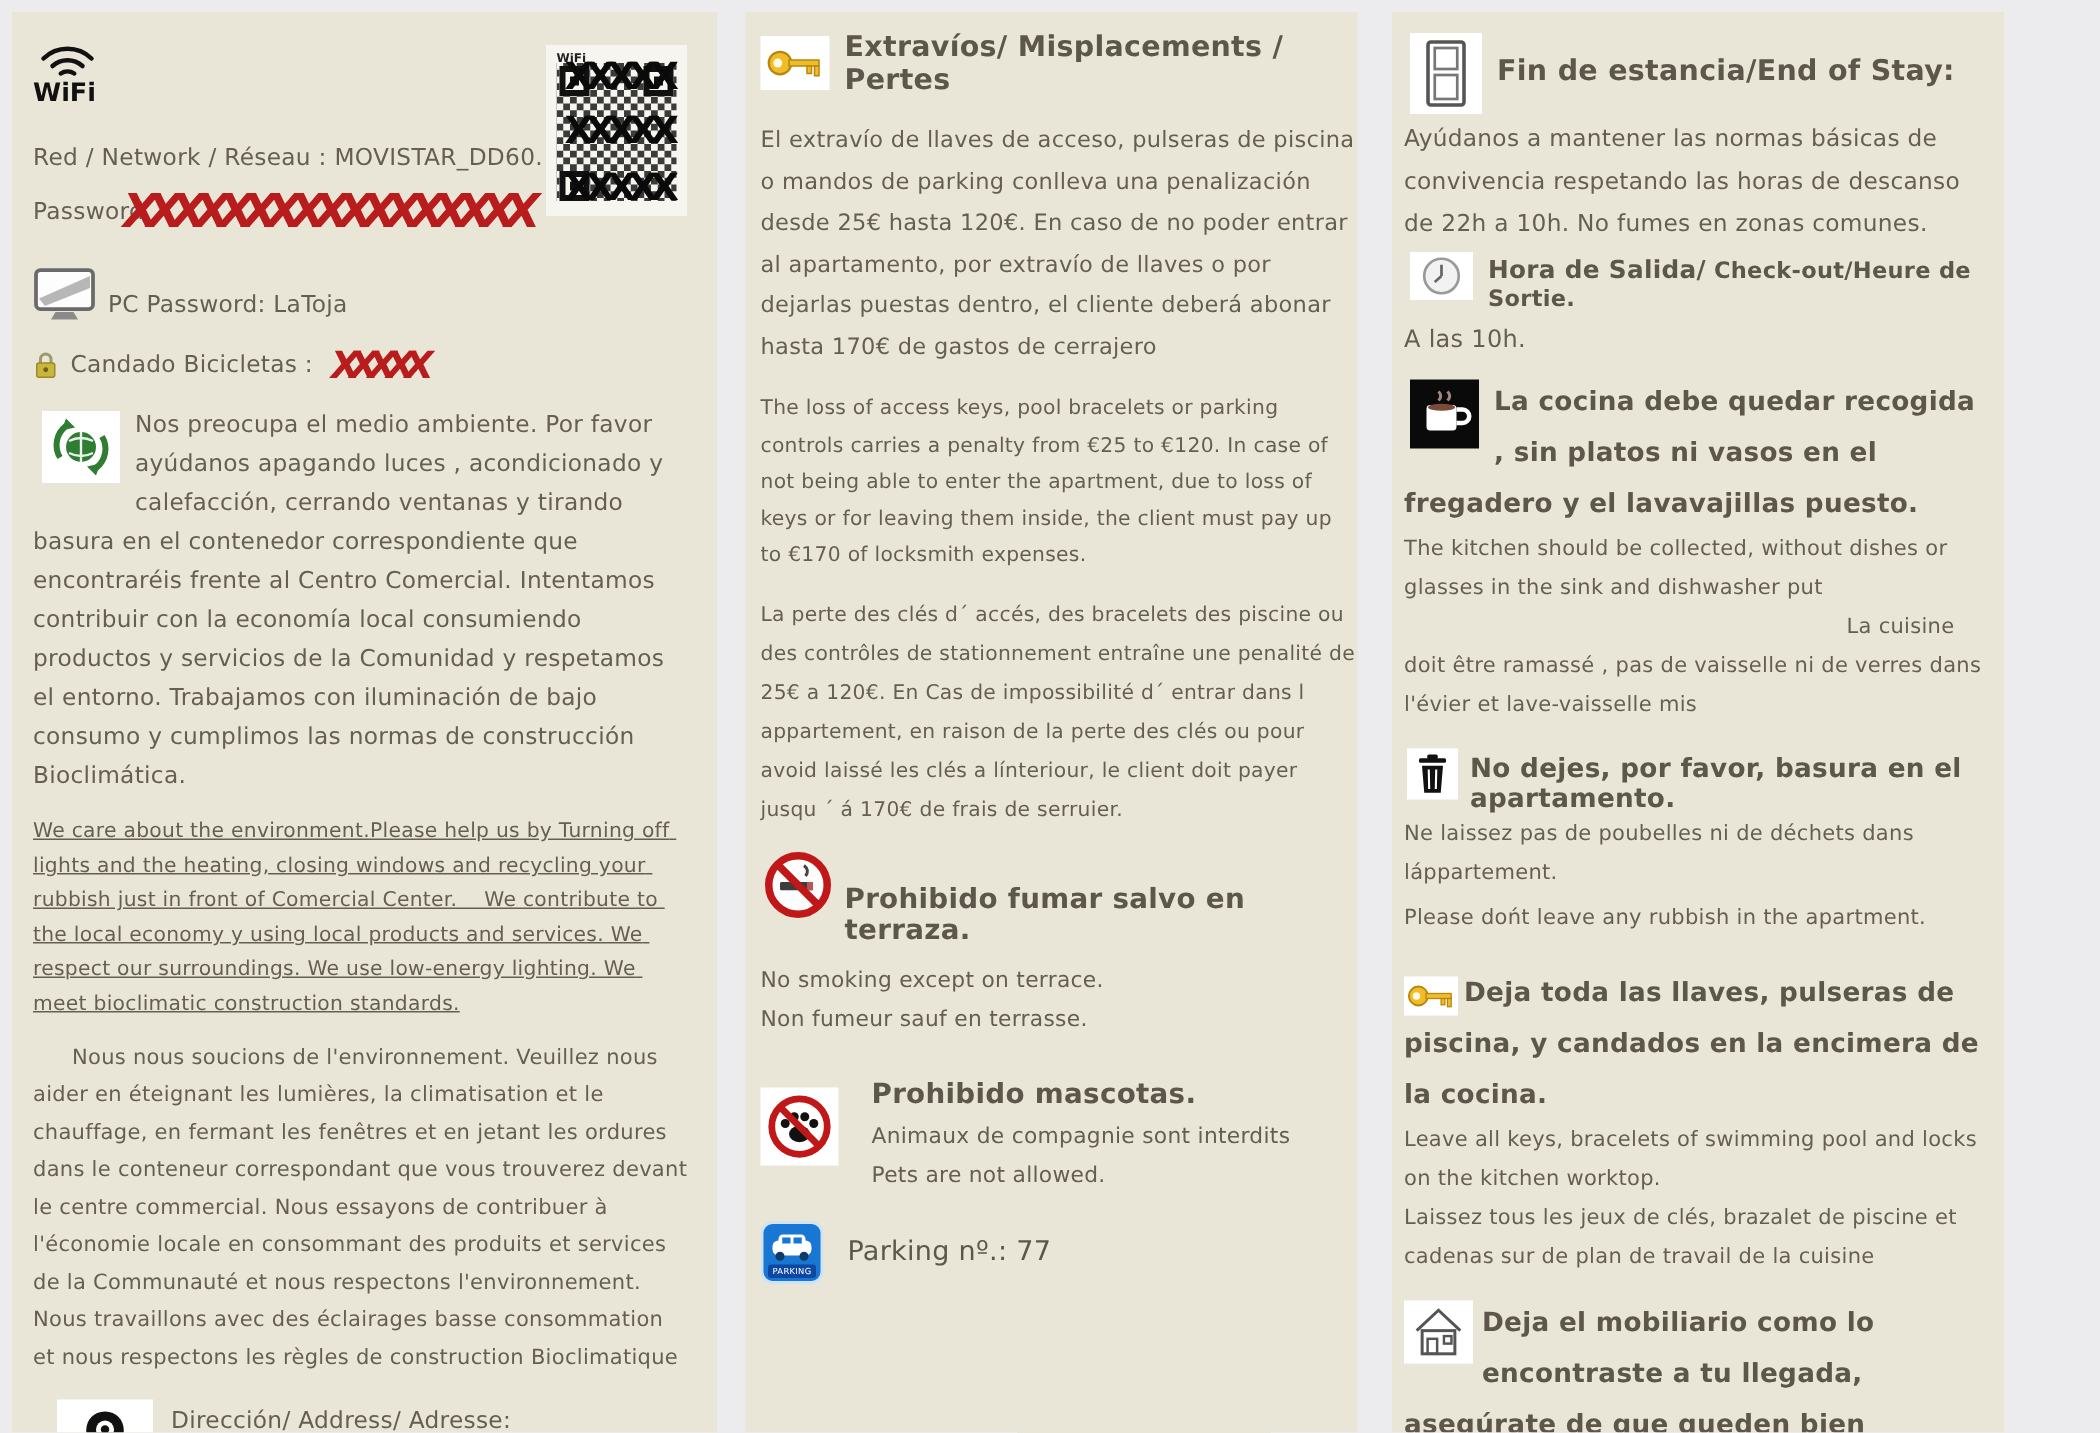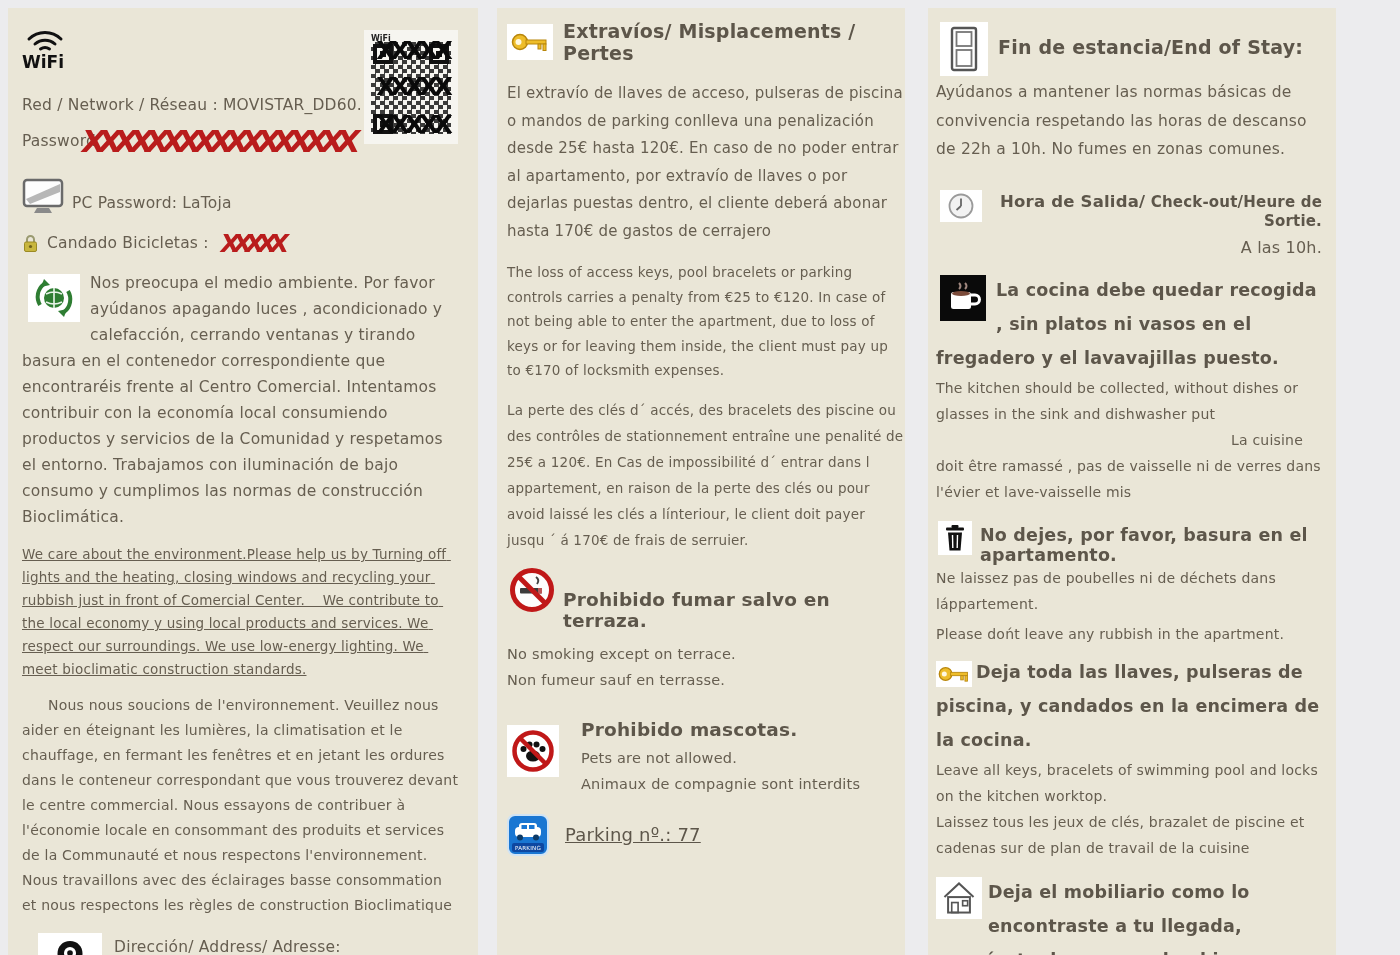--- a/index.html
+++ b/index.html
@@ -60,39 +60,39 @@
   .smoke { margin-top:14px; }
   .smoke-icon { float:left; margin:0 8px 2px 2px; }
   .smoke-title { font-size:18.5px; color:#5d564a; padding-top:22px; }
   .smoke-sub { clear:left; font-size:14.5px; line-height:26px; }
   .pets { margin-top:22px; display:flex; gap:22px; }
   .pets .tile { width:52px; height:52px; margin-top:10px; flex:none; }
   .pets-title { font-size:18.5px; color:#5d564a; line-height:30px; }
   .pets-sub { font-size:14.5px; line-height:26.5px; }
   .row2 { display:flex; gap:16px; margin-top:16px; align-items:center; }
   .row2 .icn { flex:none; }
-  .parking-line { font-size:18px; color:#5d564a;text-decoration:underline; }
+  .parking-line { font-size:18px; color:#5d564a; }
   .lic-text { font-size:15.5px; line-height:29px; white-space:pre-wrap; }
 
   
   .sec3 { margin-top:0; }
   .float-icn { float:left; margin:2px 10px 2px 4px; }
   .stay-title { font-size:19px; color:#5d564a; padding-top:16px; }
   .stay-text { clear:left; margin-top:16px; font-size:15.5px; line-height:28.5px; }
-  .checkout { margin-top:24px;text-align:right; }
+  .checkout { margin-top:2px; }
   .checkout-title { font-size:16.5px; padding-top:4px; color:#5d564a; }
   .checkout-title .small { font-size:15px; }
   .checkout-time { clear:left; margin-top:8px; font-size:16px; }
   .kitchen { margin-top:16px; }
   .sub3 { clear:left; font-size:14px; line-height:26px; }
   .inline-gap { display:inline-block; width:295px; }
   .rubbish { margin-top:16px; }
   .rubbish .tile { float:left; width:34px; height:34px; margin:0 8px 0 2px; }
   .rubbish-title { font-size:17.5px; color:#5d564a; padding-top:4px; }
-  .keysec { margin-top:8px; }
+  .keysec { margin-top:20px; }
   .keysec .tile { float:left; width:36px; height:26px; margin:6px 4px 2px 0; }
   .furn { margin-top:14px; }
   .furn .tile { float:left; width:46px; height:42px; margin:2px 6px 2px 0; }
   .t-head3b { font-size:17.5px; line-height:34px; color:#5d564a; }
 </style>
 </head>
 <body>
 
 <div class="sheet">
 
@@ -216,22 +216,22 @@
           <circle cx="13.5" cy="21" r="3" fill="#111"></circle>
           <circle cx="19.5" cy="16.5" r="3" fill="#111"></circle>
           <circle cx="26.5" cy="16.5" r="3" fill="#111"></circle>
           <circle cx="32.5" cy="21" r="3" fill="#111"></circle>
           <circle cx="23" cy="23" r="18.5" fill="none" stroke="#c01818" stroke-width="4.5"></circle>
           <line x1="10" y1="10" x2="36" y2="36" stroke="#c01818" stroke-width="4.5"></line>
         </svg>
       </span>
       <div>
         <h2 class="pets-title">Prohibido mascotas.</h2>
+        <p class="pets-sub">Animaux de compagnie sont interdits</p>
         <p class="pets-sub">Pets are not allowed.</p>
-        <p class="pets-sub">Animaux de compagnie sont interdits</p>
       </div>
     </div>
 
     <div class="row2">
       <svg class="icn" width="42" height="42" viewBox="0 0 42 42">
         <rect x="1" y="1" width="40" height="40" rx="7" fill="#1976d2" stroke="#cfe3f5" stroke-width="2"></rect>
         <rect x="8" y="13" width="26" height="10" rx="4" fill="#fff"></rect>
         <rect x="12" y="9" width="18" height="8" rx="3" fill="#fff"></rect>
         <rect x="14.5" y="11" width="5.5" height="4" fill="#1976d2"></rect>
         <rect x="22" y="11" width="5.5" height="4" fill="#1976d2"></rect>

